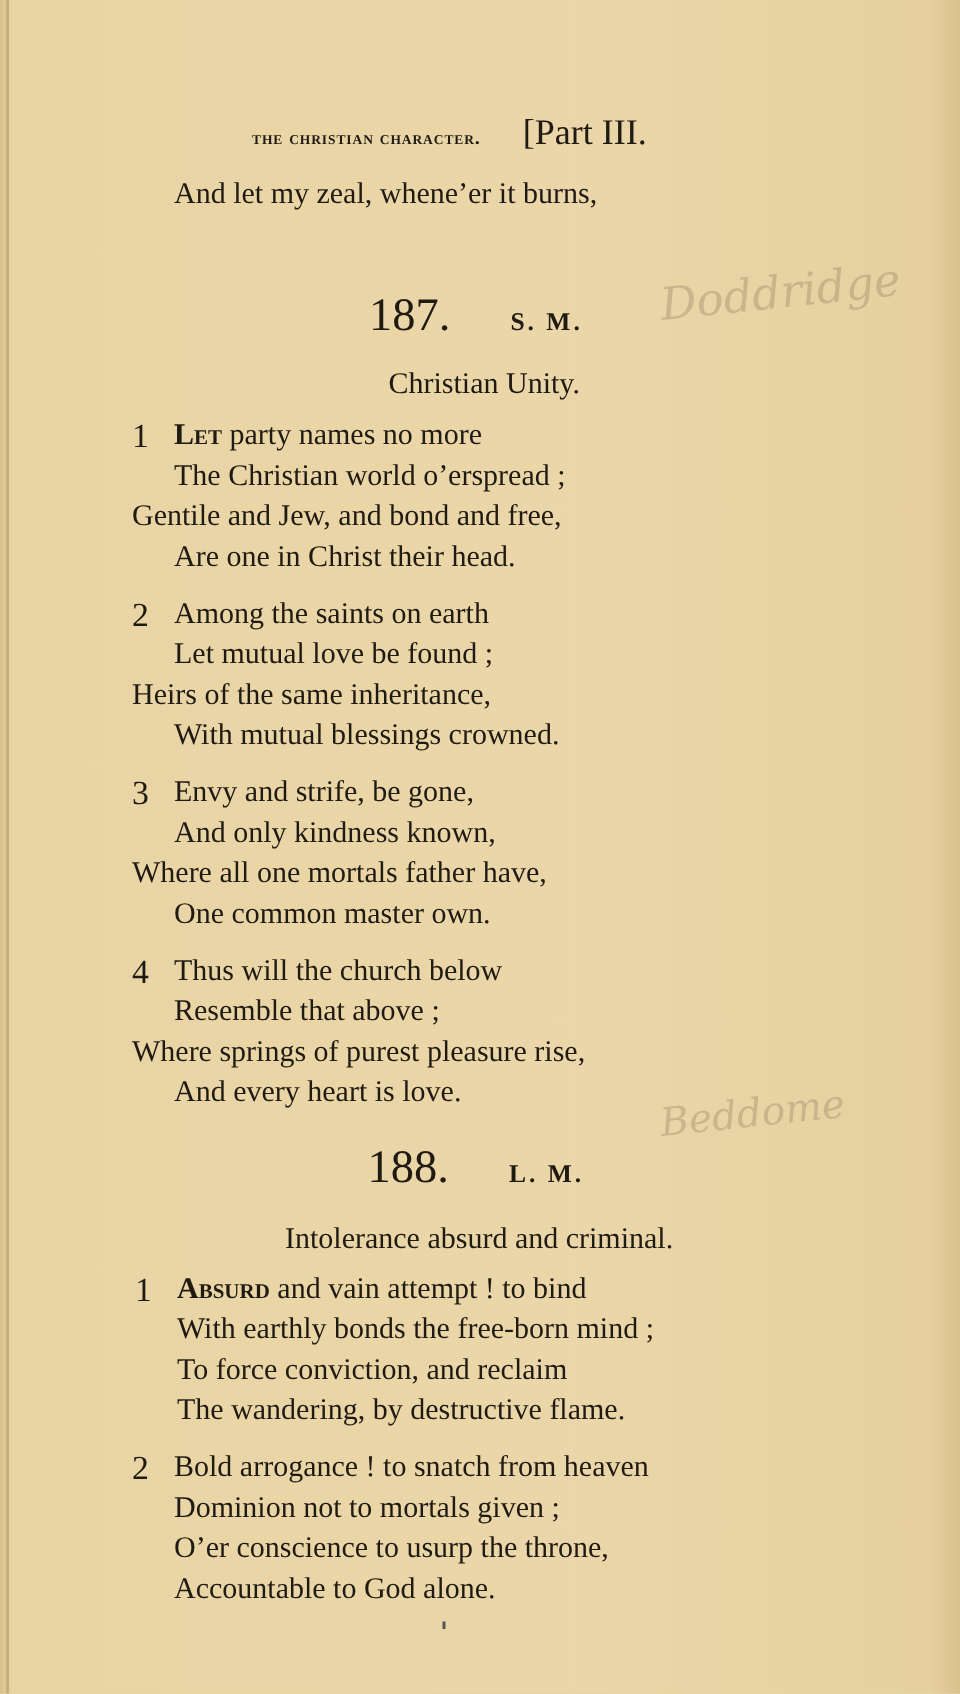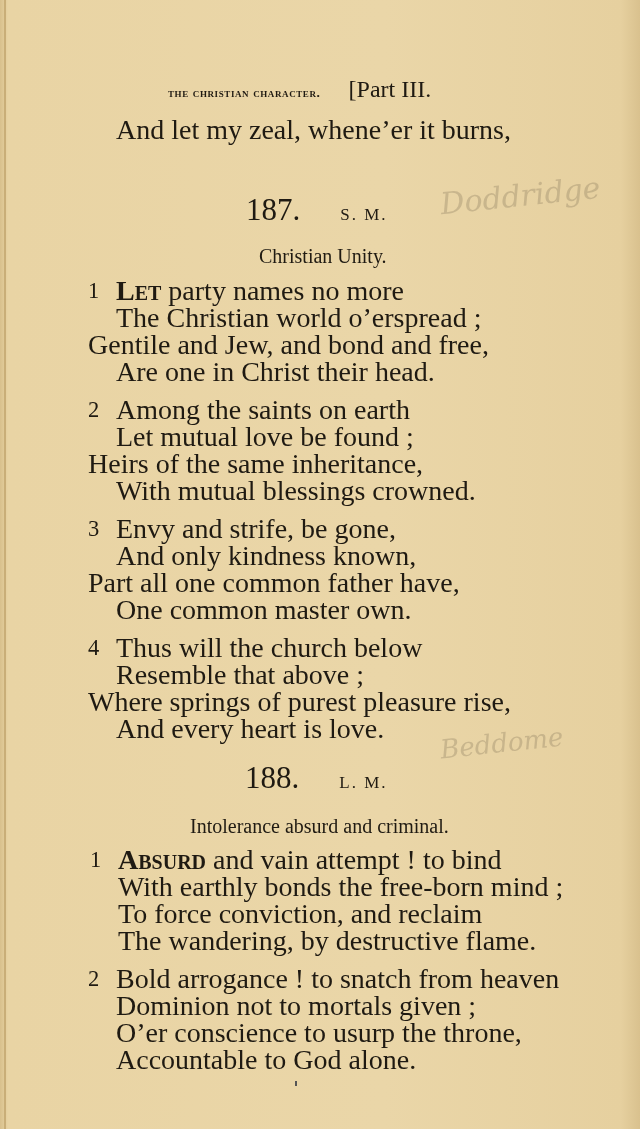--- a/index.html
+++ b/index.html
@@ -14,25 +14,25 @@
       position: absolute; left: 0; top: 0; width: 640px; height: 1129px;
       background: linear-gradient(90deg, #d8c08c 0px, #e9d4a4 8px, #ead6a8 60%, #e6d09f 97%, #d9c18e 100%);
     }
     .spine { position: absolute; left: 4px; top: 0; width: 2px; height: 1129px; background: #c9ae78; }
     .header {
       position: absolute; top: 76px; left: 168px; width: 430px;
       display: flex; align-items: baseline; justify-content: flex-start;
     }
     .running-title { font-size: 13.5px; letter-spacing: 0.6px; font-variant: small-caps; text-transform: lowercase; font-weight: bold; }
     .part { font-size: 24px; margin-left: 28px; }
-    .line { position: absolute; font-size: 28px; white-space: nowrap; line-height: 27px; }
+    .line { position: absolute; font-size: 20px; white-space: nowrap; line-height: 27px; }
     .num { position: absolute; font-size: 22.5px; line-height: 27px; }
     .hymn-head { position: absolute; display: flex; align-items: baseline; }
     .hymn-num { font-size: 31px; }
-    .meter { font-size: 17px; margin-left: 40px; letter-spacing: 2px; font-weight: normal; }
+    .meter { font-size: 17px; margin-left: 40px; letter-spacing: 2px; font-weight: bold; }
     .subtitle { position: absolute; font-size: 20px; }
     .sc { font-variant: small-caps; font-weight: bold; }
     .pencil { position: absolute; font-family: "DejaVu Serif", serif; font-style: italic; color: rgba(120,105,80,0.28); font-size: 30px; transform: rotate(-6deg); }
     .dot { position: absolute; width: 2px; height: 5px; background: #555; left: 295px; top: 1081px; }
   </style>
 </head>
 <body>
 
 <div class="page">
   <div class="spine"></div>
@@ -59,21 +59,21 @@
 
   <div class="num" style="left:88px;top:396px">2</div>
   <div class="line" style="left:116px;top:396px">Among the saints on earth</div>
   <div class="line" style="left:116px;top:423px">Let mutual love be found ;</div>
   <div class="line" style="left:88px;top:450px">Heirs of the same inheritance,</div>
   <div class="line" style="left:116px;top:477px">With mutual blessings crowned.</div>
 
   <div class="num" style="left:88px;top:515px">3</div>
   <div class="line" style="left:116px;top:515px">Envy and strife, be gone,</div>
   <div class="line" style="left:116px;top:542px">And only kindness known,</div>
-  <div class="line" style="left:88px;top:569px">Part all one common father have,</div>
+  <div class="line" style="left:88px;top:569px">Where all one mortals father have,</div>
   <div class="line" style="left:116px;top:596px">One common master own.</div>
 
   <div class="num" style="left:88px;top:634px">4</div>
   <div class="line" style="left:116px;top:634px">Thus will the church below</div>
   <div class="line" style="left:116px;top:661px">Resemble that above ;</div>
   <div class="line" style="left:88px;top:688px">Where springs of purest pleasure rise,</div>
   <div class="line" style="left:116px;top:715px">And every heart is love.</div>
 
   <div class="hymn-head" style="left:245px;top:760px">
     <span class="hymn-num">188.</span>

